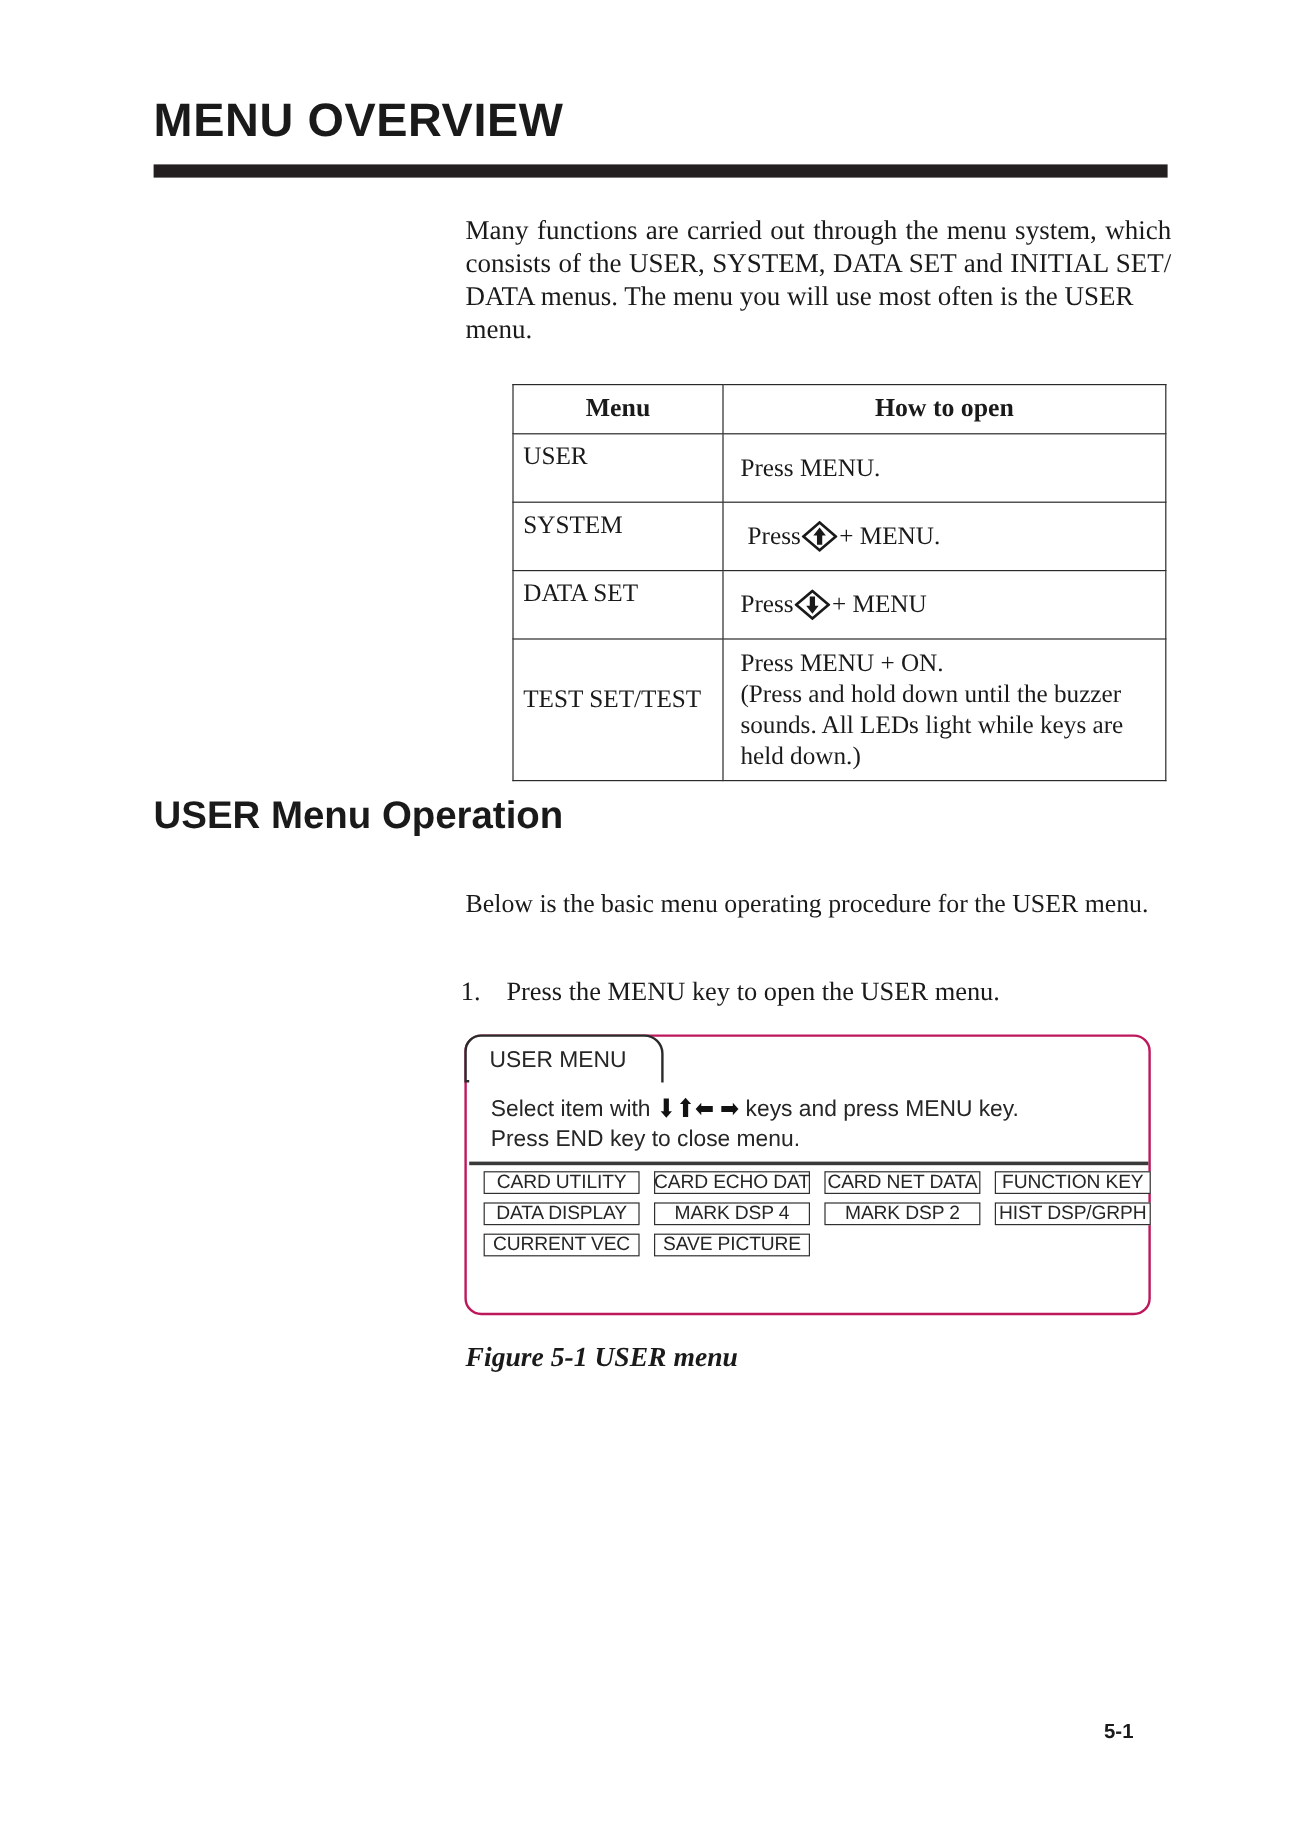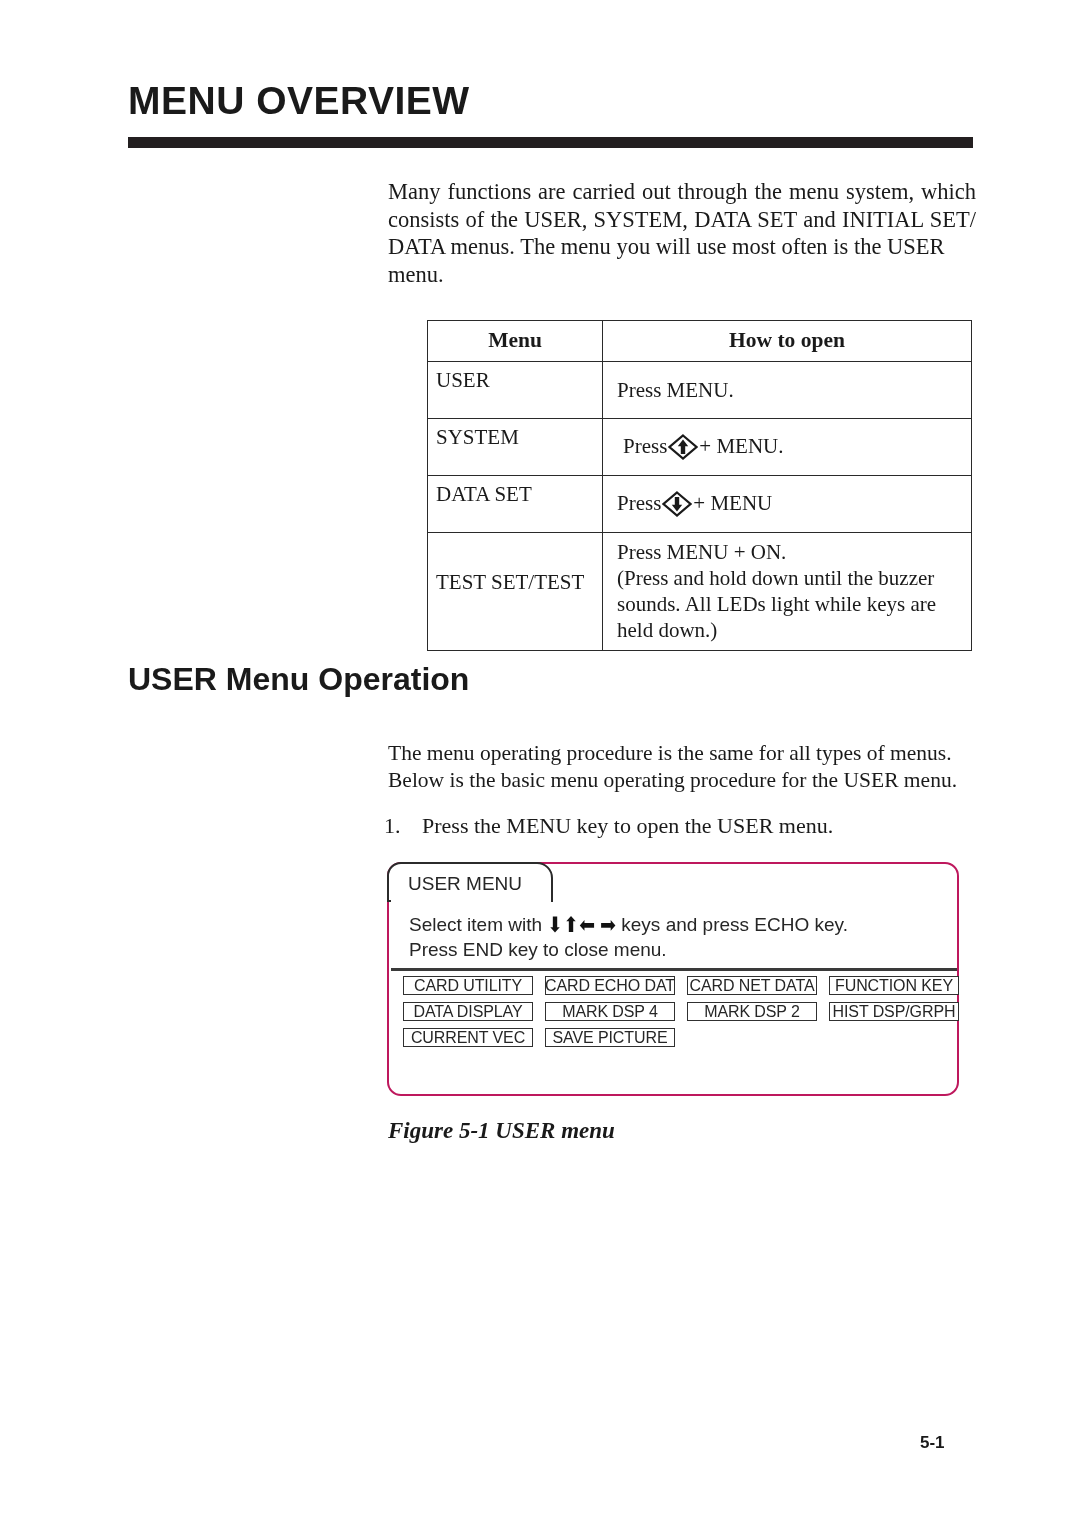--- a/index.html
+++ b/index.html
@@ -320,37 +320,36 @@
         <span class="how-line">sounds. All LEDs light while keys are</span>
         <span class="how-line">held down.)</span>
       </td>
     </tr>
   </tbody>
 </table>
 
 <div id="section-heading">USER Menu Operation</div>
 
 <div id="procedure-paragraph">
-  <span class="pline">The menu operating procedure is the same for all types of menus.</span>
   <span class="pline">Below is the basic menu operating procedure for the USER menu.</span>
 </div>
 
 <div id="step-one">
   <span class="step-num">1.</span><span>Press the MENU key to open the USER menu.</span>
 </div>
 
 <div id="figure-wrap">
   <div id="menu-screen">
 
     <div id="menu-tab"></div>
     <div id="tab-gap-cover"></div>
     <div id="menu-tab-label">USER MENU</div>
 
     <div id="menu-instructions">
-      <span class="iline"><span>Select item with</span>&nbsp;<span class="arr">⬇</span><span class="arr">⬆</span><span class="arr">⬅</span><span class="arr gap-before">➡</span>&nbsp;<span>keys and press ECHO key.</span></span>
+      <span class="iline"><span>Select item with</span>&nbsp;<span class="arr">⬇</span><span class="arr">⬆</span><span class="arr">⬅</span><span class="arr gap-before">➡</span>&nbsp;<span>keys and press MENU key.</span></span>
       <span class="iline">Press END key to close menu.</span>
     </div>
 
     <div id="instr-rule"></div>
 
     <div id="menu-grid">
       <div class="menu-row">
         <div class="menu-cell">
             <div class="menu-btn">CARD UTILITY</div>
           </div>

